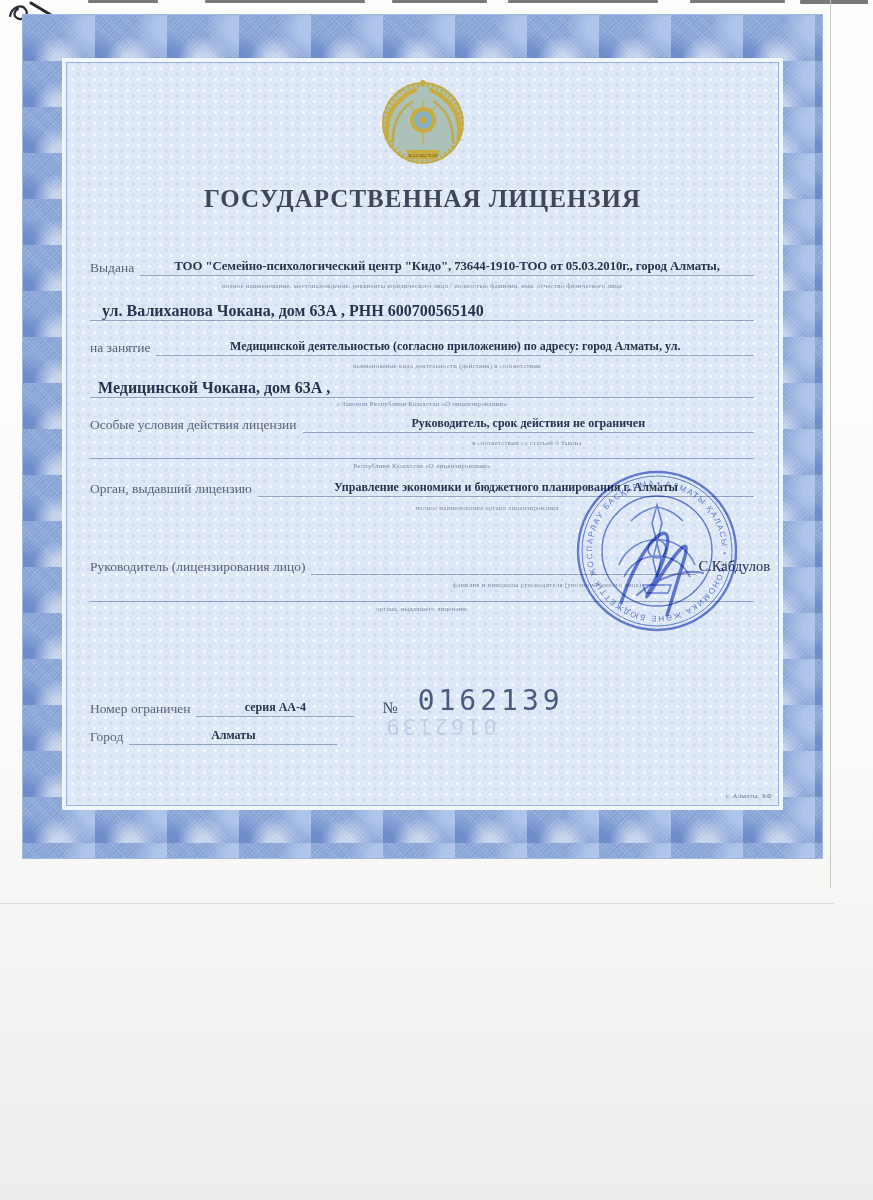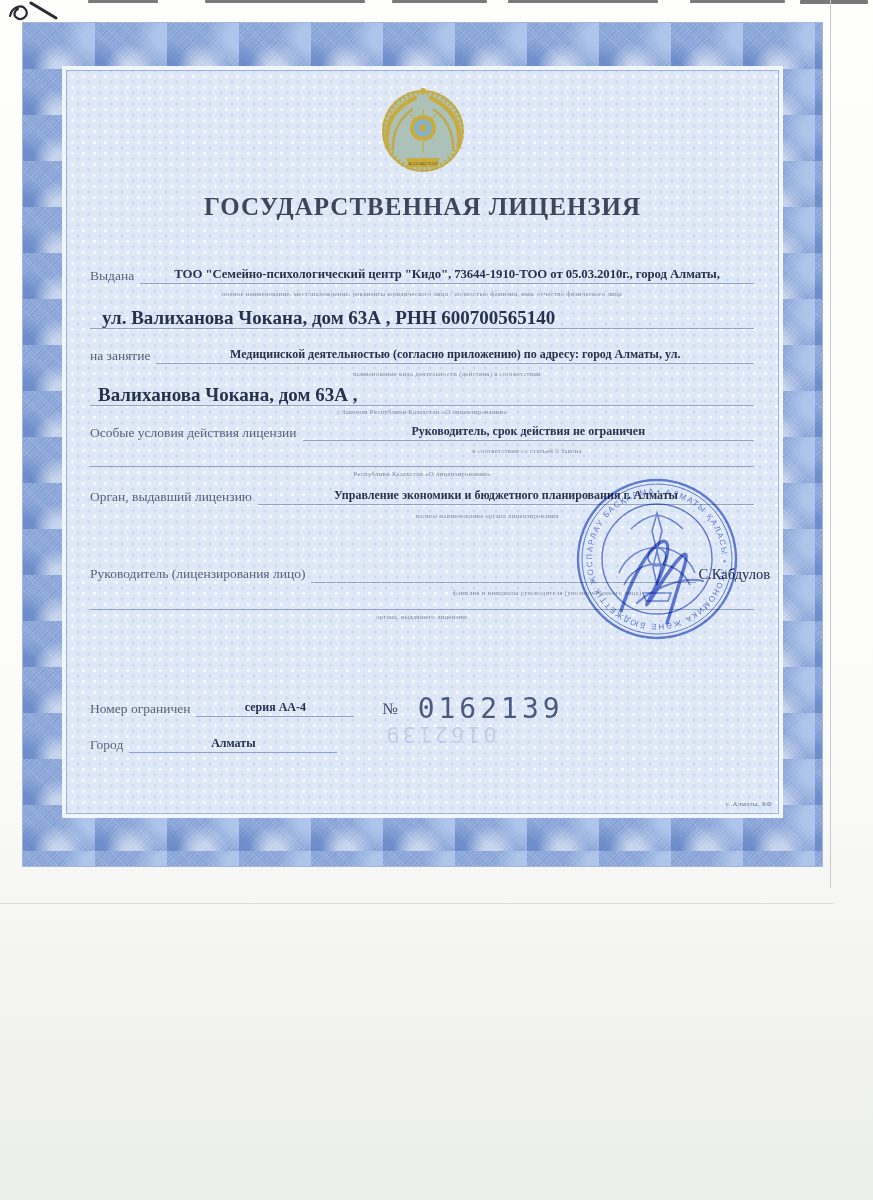--- a/index.html
+++ b/index.html
@@ -7,50 +7,50 @@
        font-family:"Liberation Serif","DejaVu Serif",serif;
        background:linear-gradient(180deg,#fefefd 0,#fbfbf9 62%,#f1f2f0 88%,#eceeec 100%);}
   .page{position:relative;width:873px;height:1200px;}
 
   
   .edge-strip span{position:absolute;top:0;height:3px;background:#4c4c50;opacity:.75;border-radius:1px;}
   .page-edge-v{position:absolute;left:830px;top:0;width:1px;height:888px;background:#c9c9c6;}
   .page-edge-h{position:absolute;left:0;top:903px;width:834px;height:1px;background:#dddddb;}
 
   
-  .license{position:absolute;left:22px;top:22px;width:799px;height:843px;
+  .license{position:absolute;left:22px;top:14px;width:799px;height:843px;
     background-color:#8ca7d9;border:1px solid #a3b6de;
     background-image:
       radial-gradient(circle at 50% 100%, rgba(255,255,255,.50) 0 7px, rgba(255,255,255,0) 26px),
       radial-gradient(circle at 0% 100%, rgba(104,136,199,.85) 0 10px, rgba(104,136,199,0) 30px),
       radial-gradient(circle at 100% 30%, rgba(178,200,236,.9) 0 12px, rgba(178,200,236,0) 33px),
       repeating-linear-gradient(45deg, rgba(255,255,255,.14) 0 1px, rgba(255,255,255,0) 1px 3px),
       repeating-linear-gradient(-45deg, rgba(90,120,185,.18) 0 1px, rgba(90,120,185,0) 1px 4px);
     background-size:72px 46px,72px 46px,72px 46px,auto,auto;}
   .sheet{position:absolute;left:43px;top:47px;right:43px;bottom:52px;
     background-color:#dfe8f6;
     background-image:
       radial-gradient(circle, rgba(255,255,255,.95) .9px, rgba(255,255,255,0) 1.7px),
       radial-gradient(circle, rgba(178,196,228,.55) .9px, rgba(178,196,228,0) 1.7px);
     background-size:11px 11px;background-position:0 0,5.5px 5.5px;
     border:1px solid #9fb2dd;box-shadow:0 0 0 4px #f1f5fc;}
 
   
   .title{position:absolute;left:0;top:122px;width:100%;text-align:center;
     font-size:25px;font-weight:bold;letter-spacing:1px;color:#3f4659;}
   .emblem{position:absolute;left:50%;margin-left:-44px;top:16px;}
-  .row{position:absolute;left:23px;width:664px;display:flex;align-items:center;
+  .row{position:absolute;left:23px;width:664px;display:flex;align-items:flex-end;
     white-space:nowrap;color:#5a6379;font-size:13.5px;}
   .lbl{flex:none;padding-right:6px;}
   .seg{border-bottom:1px solid #94a2c3;text-align:center;font-weight:bold;
     color:#27324f;font-size:12px;padding:0 4px 1px;}
   .seg.grow{flex:1;}
   .seg.sm{font-size:12.8px;letter-spacing:-.1px;}
   .uline{border-bottom:1px solid #94a2c3;}
-  .uline .val{font-weight:bold;color:#27324f;font-size:19px;font-family:Liberation Serif, serif;}
+  .uline .val{font-weight:bold;color:#27324f;font-size:16px;font-family:Liberation Serif, serif;}
   .fullline{position:absolute;left:23px;width:664px;height:0;border-bottom:1px solid #94a2c3;}
   .cap{position:absolute;font-size:6.8px;color:#8089a5;letter-spacing:.25px;
     white-space:nowrap;text-align:center;}
   .sp{flex:none;display:inline-block;}
   .plain{color:#5a6379;font-weight:normal;}
   .name{font-weight:normal;font-size:14.5px;color:#202c4b;margin-left:2px;}
   .bignum{font-family:"DejaVu Sans Mono",monospace;font-size:28px;letter-spacing:4px;
     color:#4b5b80;font-weight:400;}
   .ghost{position:absolute;left:288px;top:651px;width:170px;text-align:center;
     font-family:"DejaVu Sans Mono",monospace;font-size:22px;letter-spacing:3px;
@@ -115,21 +115,21 @@
       <div class="row uline" style="top:236px;height:21px">
         <span class="val" style="padding-left:12px">ул. Валиханова Чокана,  дом 63А , РНН 600700565140</span>
       </div>
 
       <div class="row" style="top:276px">
         <span class="lbl">на занятие</span>
         <span class="seg grow">Медицинской деятельностью (согласно приложению) по адресу: город Алматы, ул.</span>
       </div>
       <div class="cap" style="top:299px;left:100px;width:560px">наименование вида деятельности (действия) в соответствии</div>
       <div class="row uline" style="top:313px;height:21px">
-        <span class="val" style="padding-left:8px">Валиханова Чокана,  дом 63А ,</span>
+        <span class="val" style="padding-left:8px">Медицинской Чокана,  дом 63А ,</span>
       </div>
       <div class="cap" style="top:337px;left:23px;width:664px">с Законом Республики Казахстан «О лицензировании»</div>
 
       <div class="row" style="top:353px">
         <span class="lbl">Особые условия действия лицензии</span>
         <span class="seg grow">Руководитель, срок действия не ограничен</span>
       </div>
       <div class="cap" style="top:376px;left:250px;width:420px">в соответствии со статьей 9 Закона</div>
       <div class="fullline" style="top:395px"></div>
       <div class="cap" style="top:399px;left:23px;width:664px">Республики Казахстан «О лицензировании»</div>

